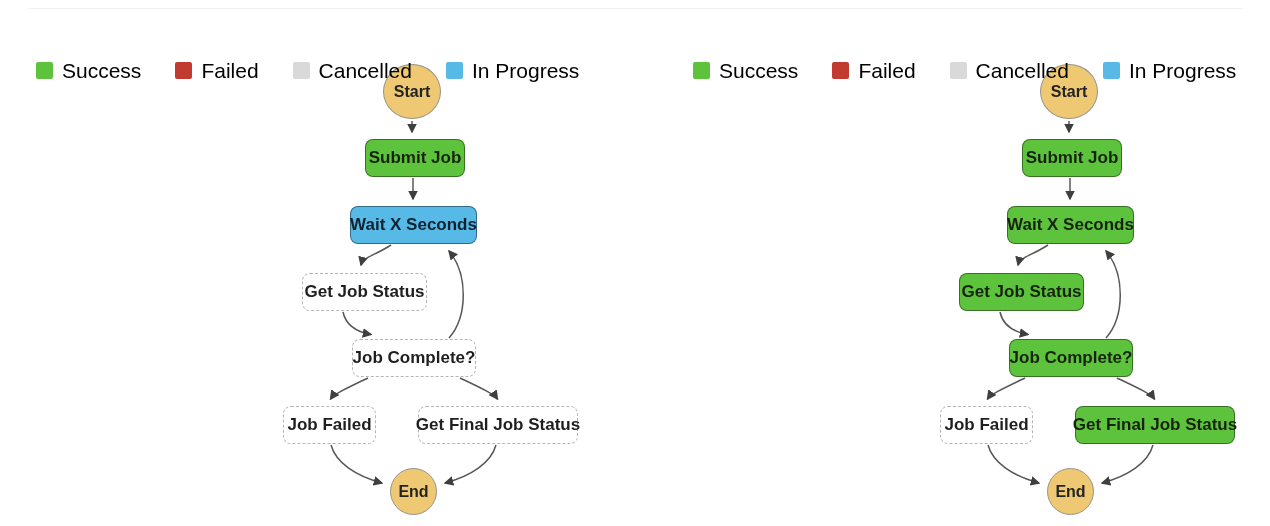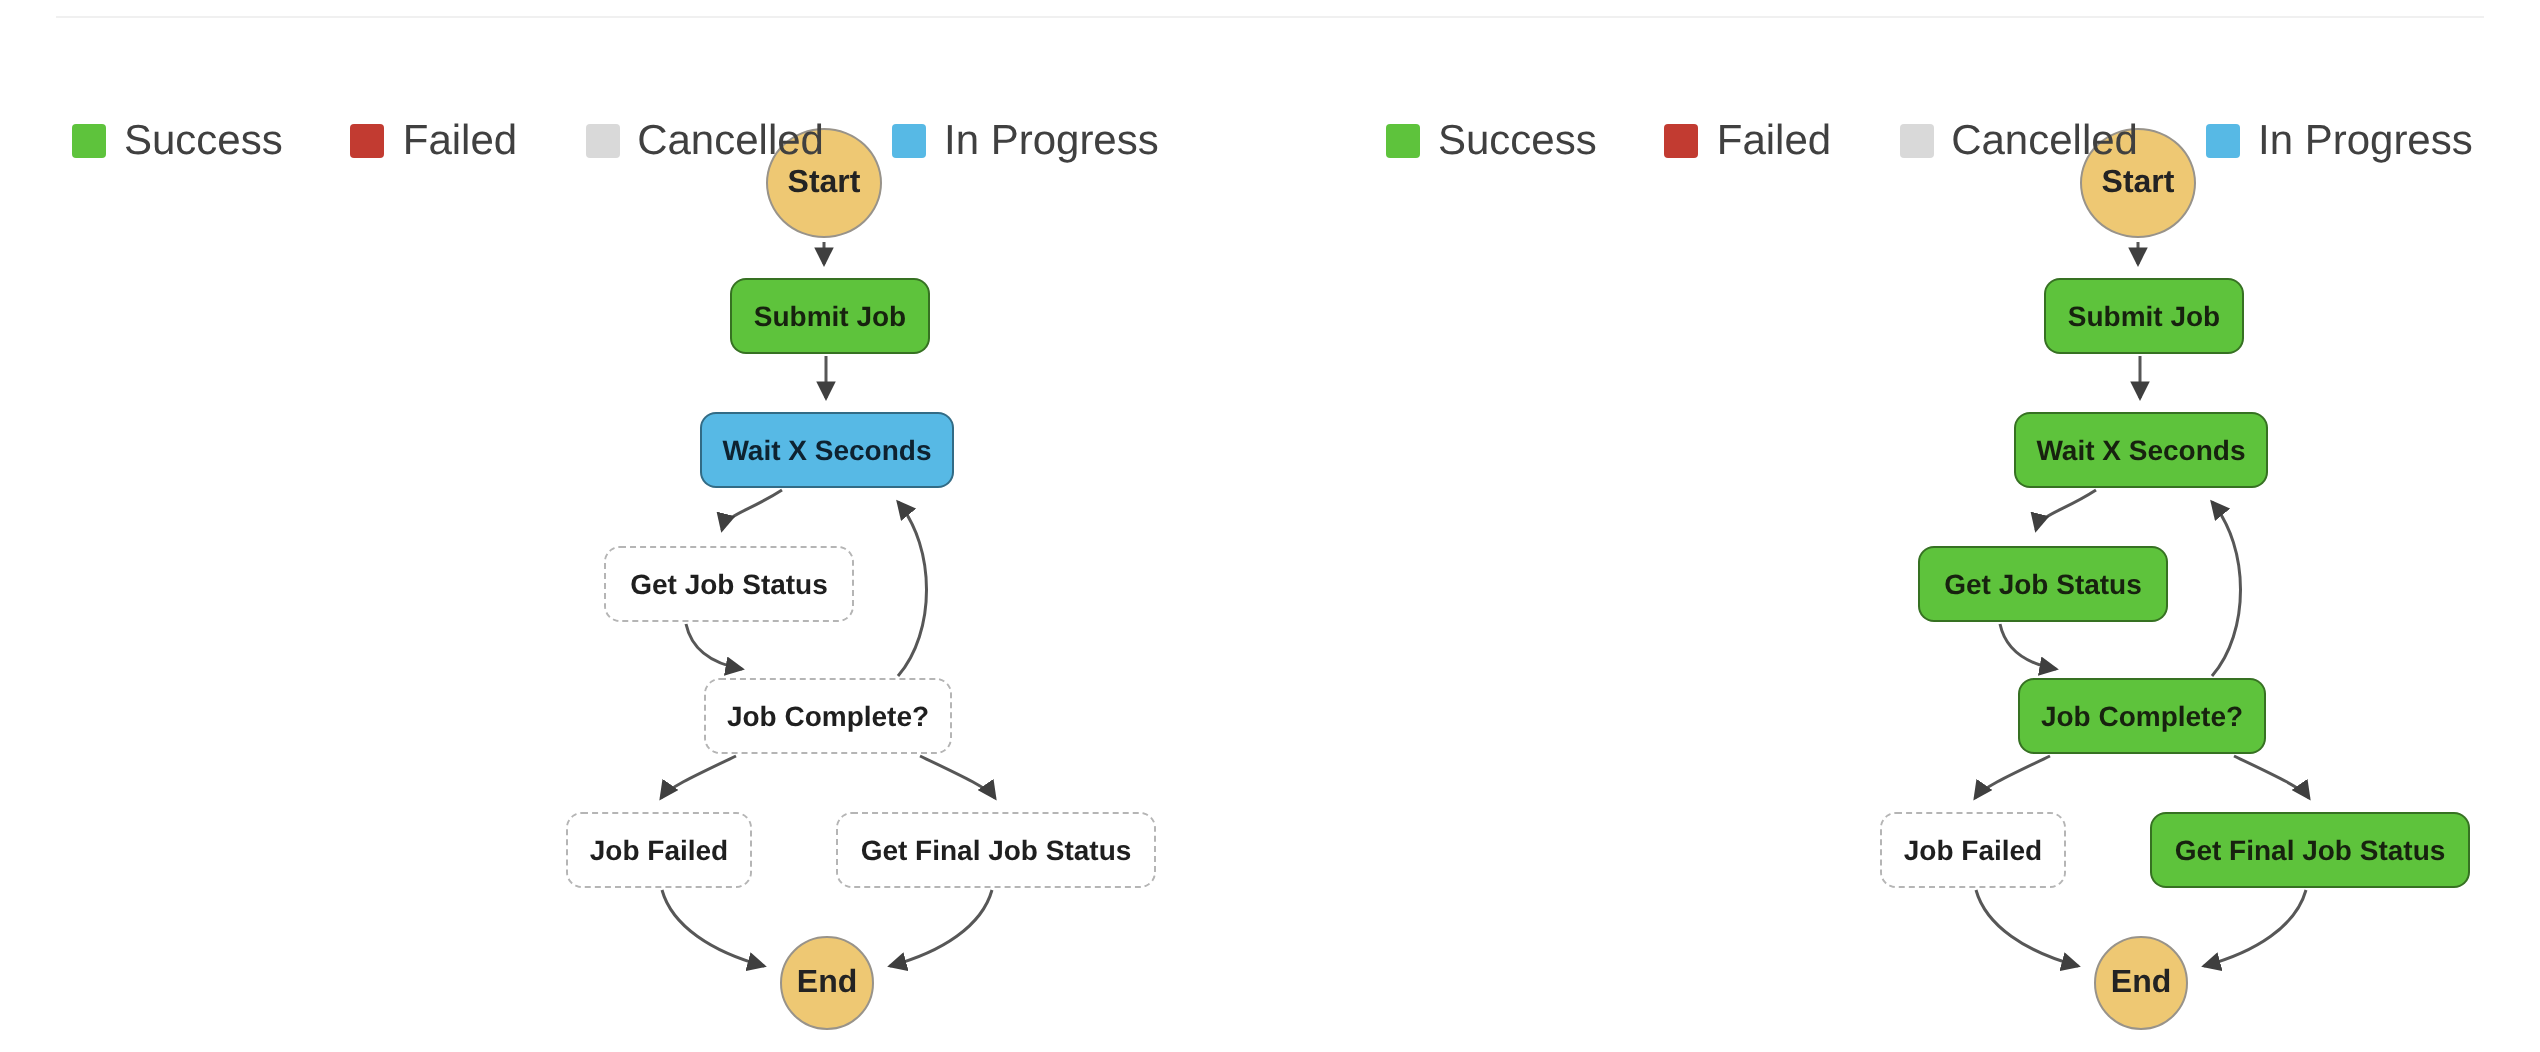--- a/index.html
+++ b/index.html
@@ -12,28 +12,28 @@
     position:absolute;top:8px;left:28px;right:28px;height:0;
     border-top:1px solid #f0f0f0;
   }
   .panel{position:absolute;top:0;width:613px;height:526px;}
   .legend{
     position:absolute;display:flex;align-items:center;gap:34px;
     z-index:3;pointer-events:none;white-space:nowrap;
   }
   .legend-item{display:flex;align-items:center;gap:9px;}
   .legend-swatch{width:17px;height:17px;border-radius:2px;flex:0 0 auto;}
-  .legend-label{font-size:21px;color:#404040;line-height:1;}
+  .legend-label{font-size:21px;color:#000000;line-height:1;}
   svg.edges{position:absolute;left:0;top:0;z-index:1;}
   path.edge{fill:none;stroke:#575757;stroke-width:1.5;}
   .node{
     position:absolute;z-index:2;box-sizing:border-box;
     display:flex;align-items:center;justify-content:center;
     border-radius:8px;white-space:nowrap;
-    font-size:14px;font-weight:600;color:#17220f;
+    font-size:17px;font-weight:600;color:#17220f;
   }
   .node.success{border:1.5px solid rgba(0,0,0,0.42);}
   .node.in-progress{border:1.5px solid rgba(0,0,0,0.42);color:#0e2230;}
   .node.pending{border:1.5px dashed #b5b5b5;color:#1f1f1f;}
   .node.terminal{
     border-radius:50%;border:1.5px solid #98938a;
     color:#232323;font-size:16px;
   }
 </style>
 </head>

